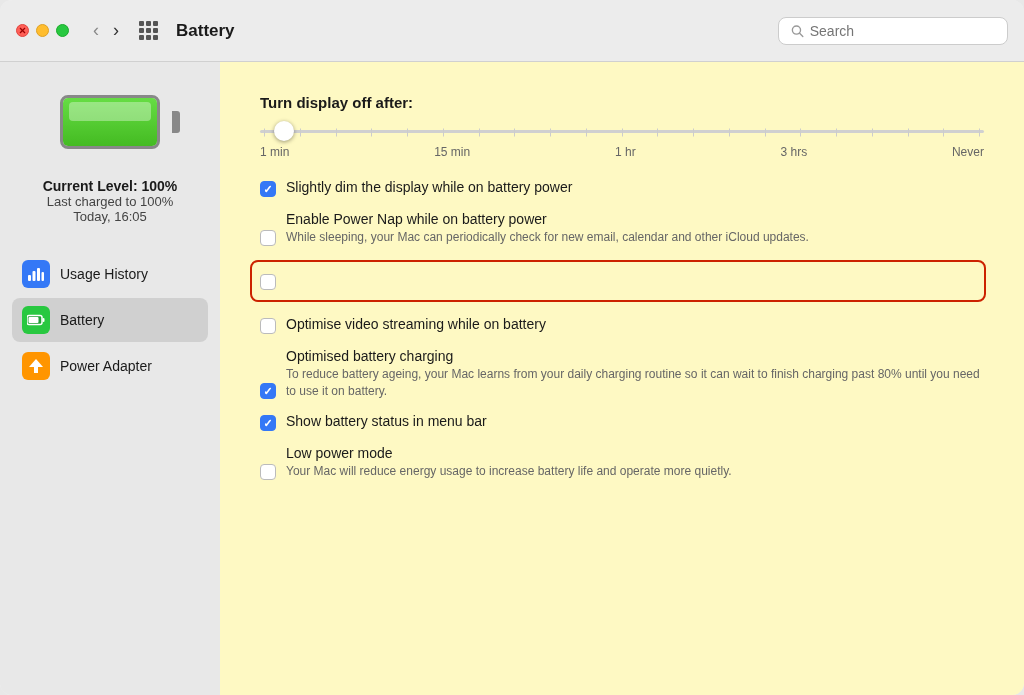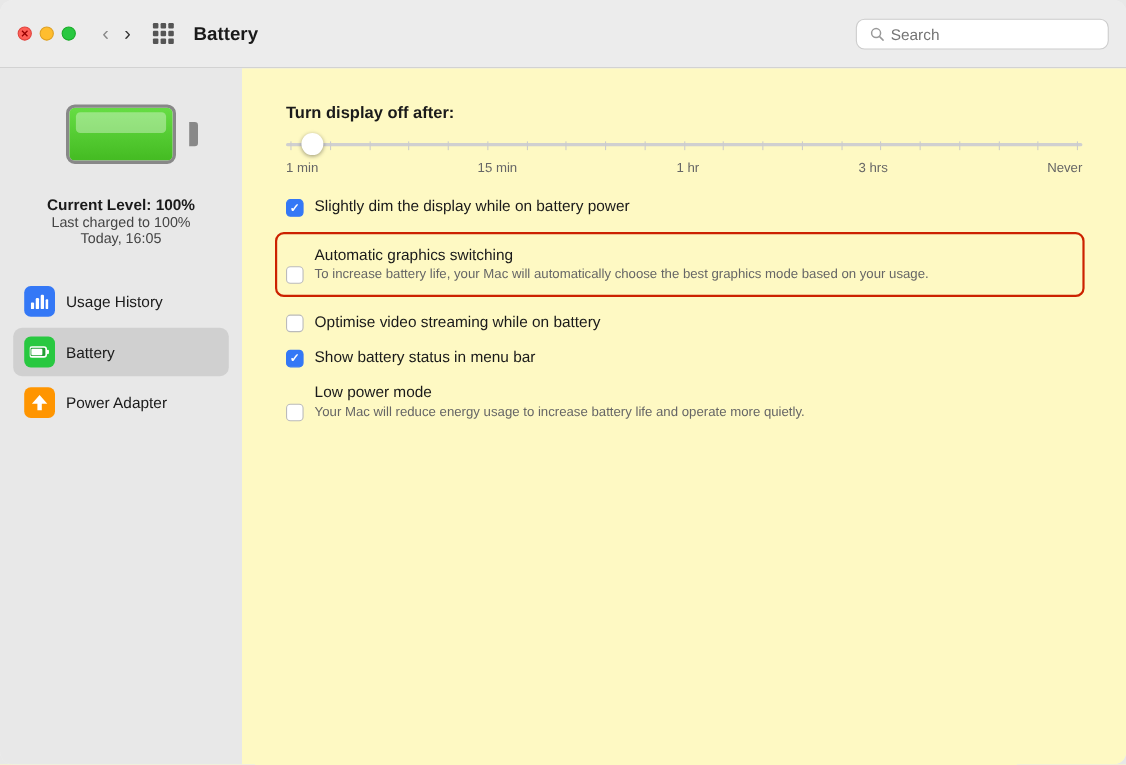--- a/index.html
+++ b/index.html
@@ -436,36 +436,46 @@
         </div>
       </div>
 
       <div class="option-row">
         <div class="checkbox checked"></div>
         <div class="option-text">
           <div class="option-title">Slightly dim the display while on battery power</div>
         </div>
       </div>
 
+      <div class="option-row">
+        <div class="checkbox"></div>
+        <div class="option-text">
+          <div class="option-title">Enable Power Nap while on battery power</div>
+          <div class="option-desc">While sleeping, your Mac can periodically check for new email, calendar and other iCloud updates.</div>
+        </div>
+      </div>
 
       <div class="option-row highlighted">
         <div class="checkbox"></div>
-        <div class="option-text">
-          <div class="option-title">Automatic graphics switching</div>
-          <div class="option-desc">To increase battery life, your Mac will automatically choose the best graphics mode based on your usage.</div>
-        </div>
       </div>
 
       <div class="option-row">
         <div class="checkbox"></div>
         <div class="option-text">
           <div class="option-title">Optimise video streaming while on battery</div>
         </div>
       </div>
 
+      <div class="option-row">
+        <div class="checkbox checked"></div>
+        <div class="option-text">
+          <div class="option-title">Optimised battery charging</div>
+          <div class="option-desc">To reduce battery ageing, your Mac learns from your daily charging routine so it can wait to finish charging past 80% until you need to use it on battery.</div>
+        </div>
+      </div>
 
       <div class="option-row">
         <div class="checkbox checked"></div>
         <div class="option-text">
           <div class="option-title">Show battery status in menu bar</div>
         </div>
       </div>
 
       <div class="option-row">
         <div class="checkbox"></div>

